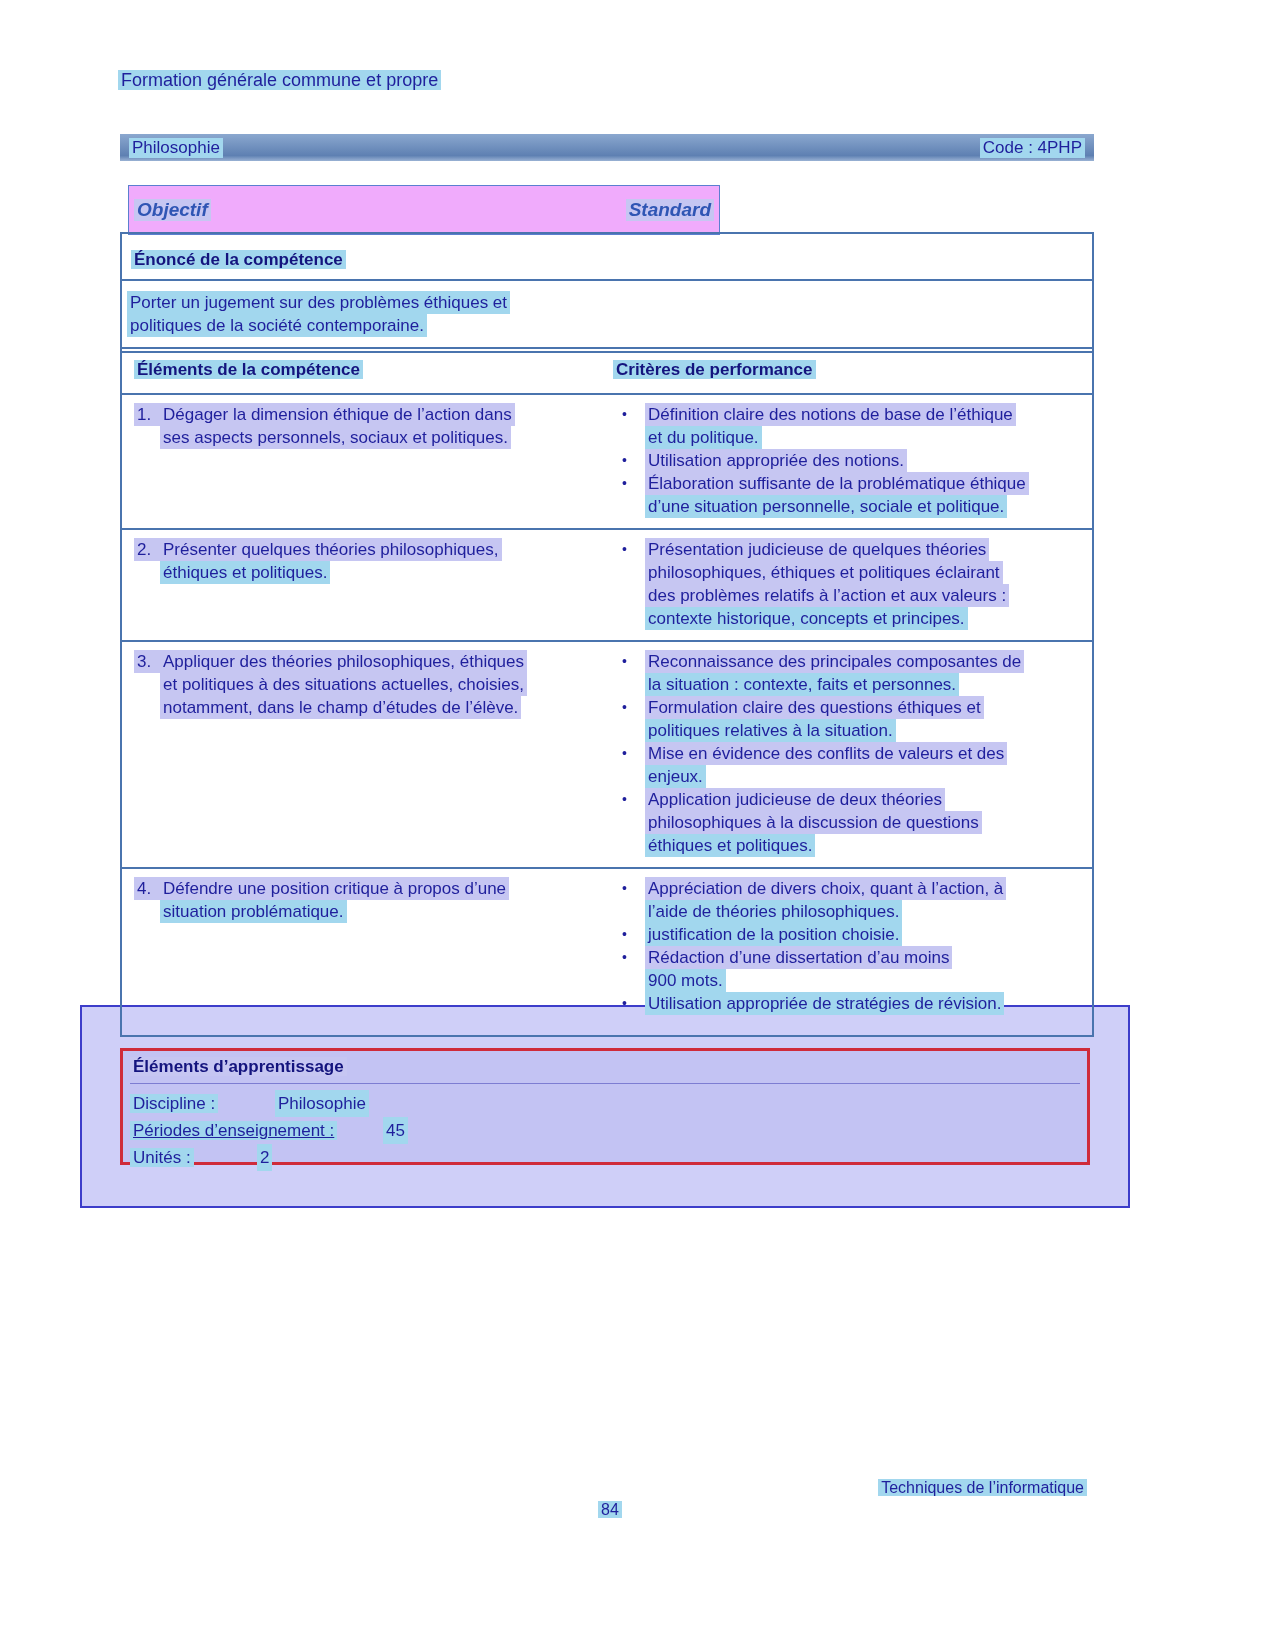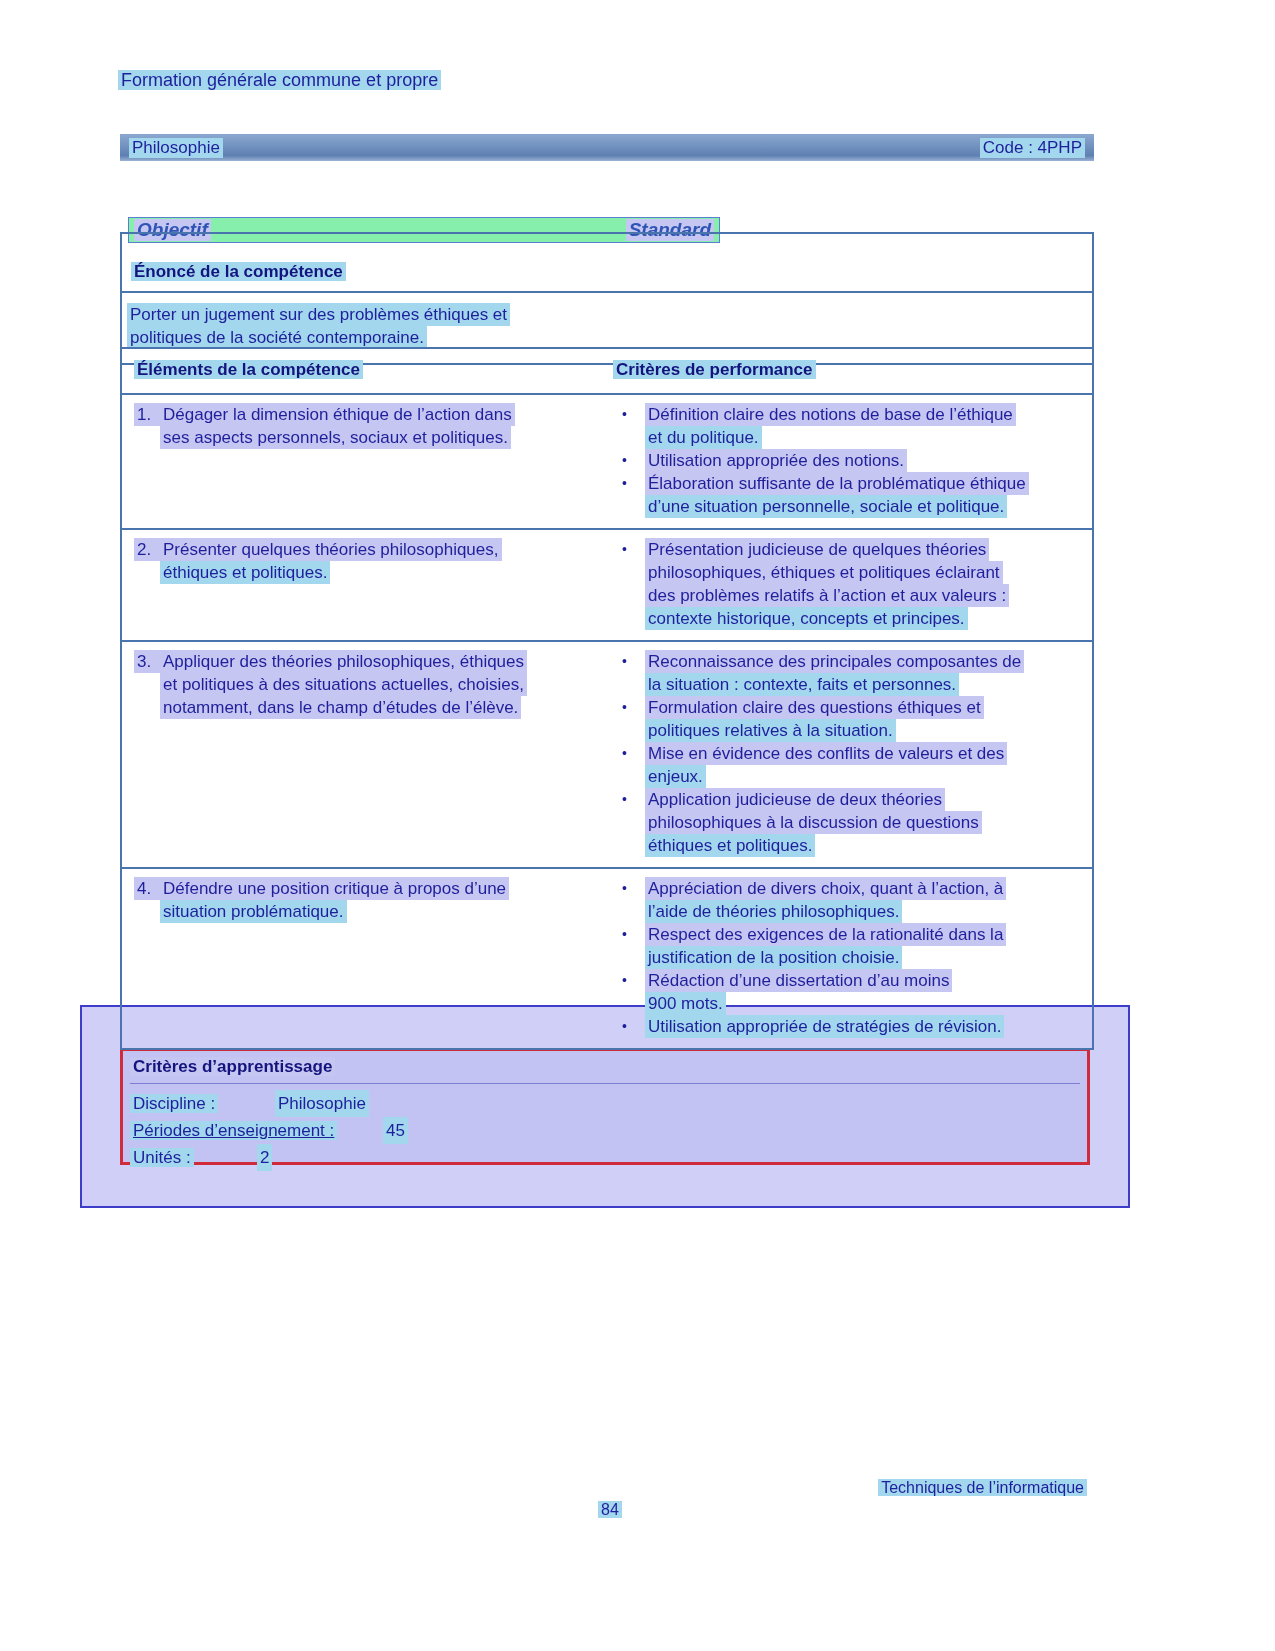--- a/index.html
+++ b/index.html
@@ -29,30 +29,30 @@
   .top-label{position:absolute;left:118px;top:70px;font-size:18px;}
 
   .header-bar{
     position:absolute;left:120px;top:134px;width:974px;height:27px;
     background:linear-gradient(180deg,#8ba8cf 0%,#5e80b2 80%,#9ab2d4 100%);
     display:flex;justify-content:space-between;align-items:center;padding:0 9px;
   }
 
   .obj-std{
     position:absolute;left:128px;top:185px;width:592px;
-    border:1px solid #5b7fd0;background:#86efac;
+    border:1px solid #5b7fd0;background:#f0abfc;
     display:flex;justify-content:space-between;align-items:center;
-    padding:1px 5px;font-weight:bold;font-style:italic;font-size:19px;color:var(--head-blue);margin-top:32px;
+    padding:13px 5px;font-weight:bold;font-style:italic;font-size:19px;color:var(--head-blue);
   }
 
   .enonce-box{
     position:absolute;left:120px;top:232px;width:974px;
     border:2px solid var(--border);
   }
-  .box-head{padding:8px 9px 9px;border-bottom:2px solid var(--border);margin-top:20px;}
+  .box-head{padding:16px 9px 9px;border-bottom:2px solid var(--border);}
   .box-body{padding:10px 5px 14px;}
 
   .table-box{
     position:absolute;left:120px;top:347px;width:974px;
     border:2px solid var(--border);z-index:2;background:transparent;
   }
   .thead{display:flex;border-bottom:2px solid var(--border);padding:11px 0 13px;}
   .thead .cell-left{flex:0 0 490px;padding-left:12px;}
   .thead .cell-right-h{flex:1;padding-left:1px;}
 
@@ -291,23 +291,20 @@
                 </div>
                 <div class="line" data-name="criterion-line">
                   <span class="txt hl-c" data-name="criterion-text">l’aide de théories philosophiques.</span>
                 </div>
               </div>
             </div>
             <div class="bullet-item" data-name="criterion">
               <span class="dot" data-name="bullet-icon">•</span>
               <div class="blines" data-name="criterion-lines">
                 <div class="line" data-name="criterion-line">
-                  <span class="txt hl-l" data-name="criterion-text">Respect des exigences de la rationalité dans la</span>
-                </div>
-                <div class="line" data-name="criterion-line">
                   <span class="txt hl-c" data-name="criterion-text">justification de la position choisie.</span>
                 </div>
               </div>
             </div>
             <div class="bullet-item" data-name="criterion">
               <span class="dot" data-name="bullet-icon">•</span>
               <div class="blines" data-name="criterion-lines">
                 <div class="line" data-name="criterion-line">
                   <span class="txt hl-l" data-name="criterion-text">Rédaction d’une dissertation d’au moins</span>
                 </div>
@@ -325,21 +322,21 @@
               </div>
             </div>
           </div>
         </div>
       </div>
   </div>
 
   <div class="activities-panel" data-name="activities-panel">
     <div class="activities-box" data-name="activities-box">
       <div class="act-title-row" data-name="activities-title-row">
-        <span class="txt hl-l" data-name="activities-title">Critères d’apprentissage</span>
+        <span class="txt hl-l" data-name="activities-title">Éléments d’apprentissage</span>
       </div>
       <div data-name="activities-fields">
           <div class="afield" data-name="activity-field">
             <span class="flabel-wrap" data-name="field-label-wrap"><span class="txt hl-c" data-name="field-label">Discipline :</span></span>
             <span class="txt hl-c" data-name="field-value">Philosophie</span>
           </div>
           <div class="afield" data-name="activity-field">
             <span class="flabel-wrap" data-name="field-label-wrap"><span class="txt hl-c" data-name="field-label">Périodes d’enseignement :</span></span>
             <span class="txt hl-c" data-name="field-value">45</span>
           </div>

